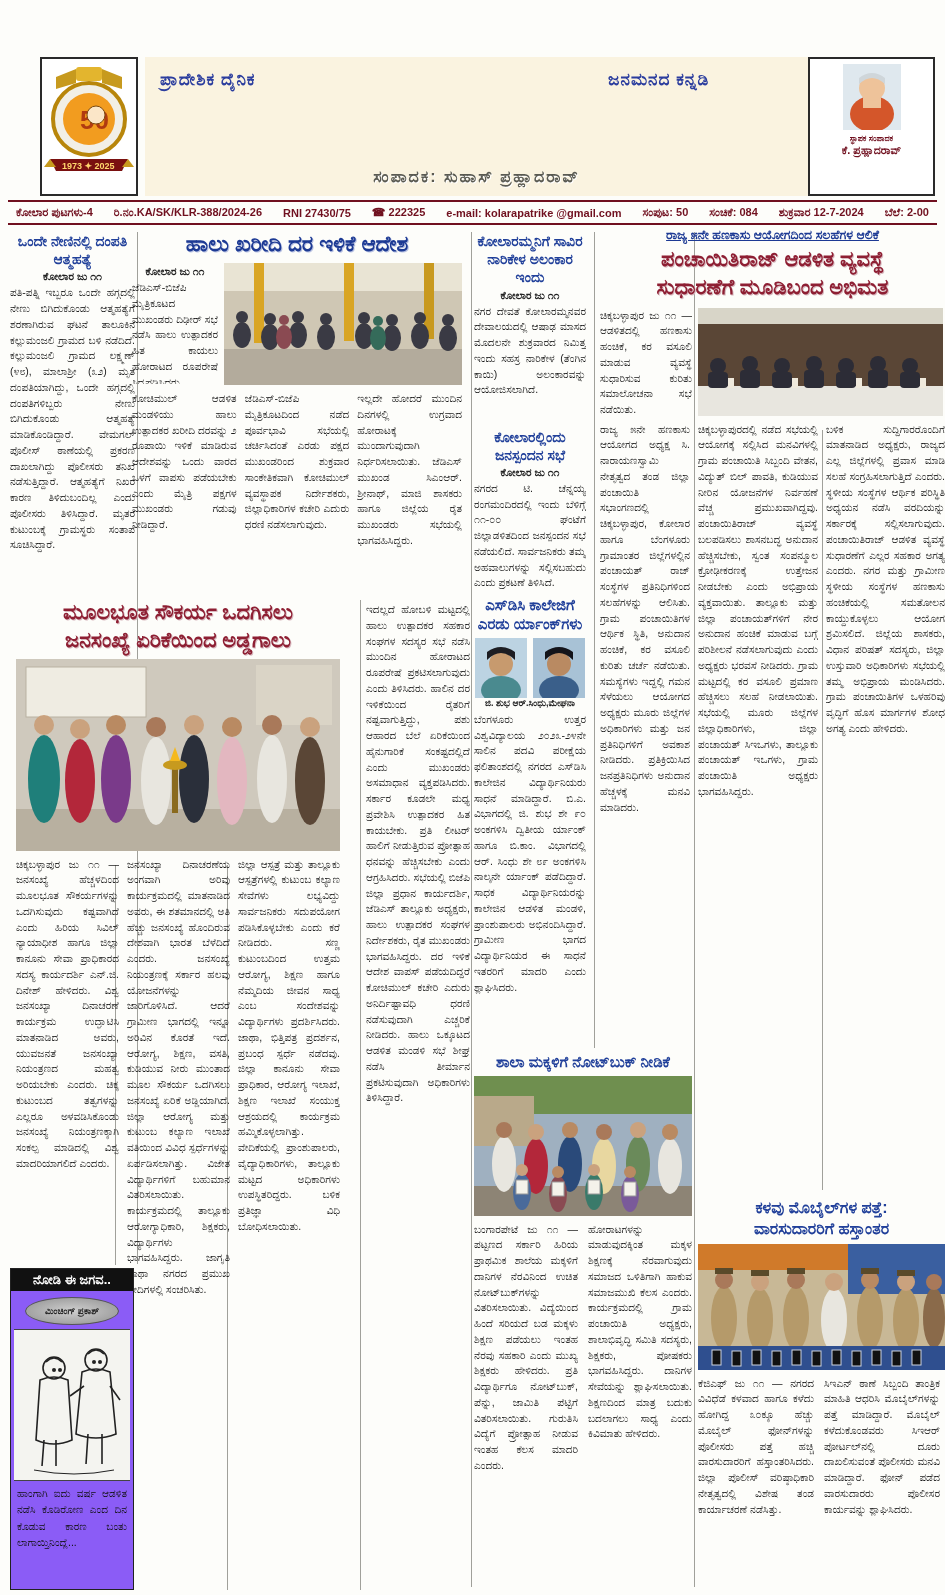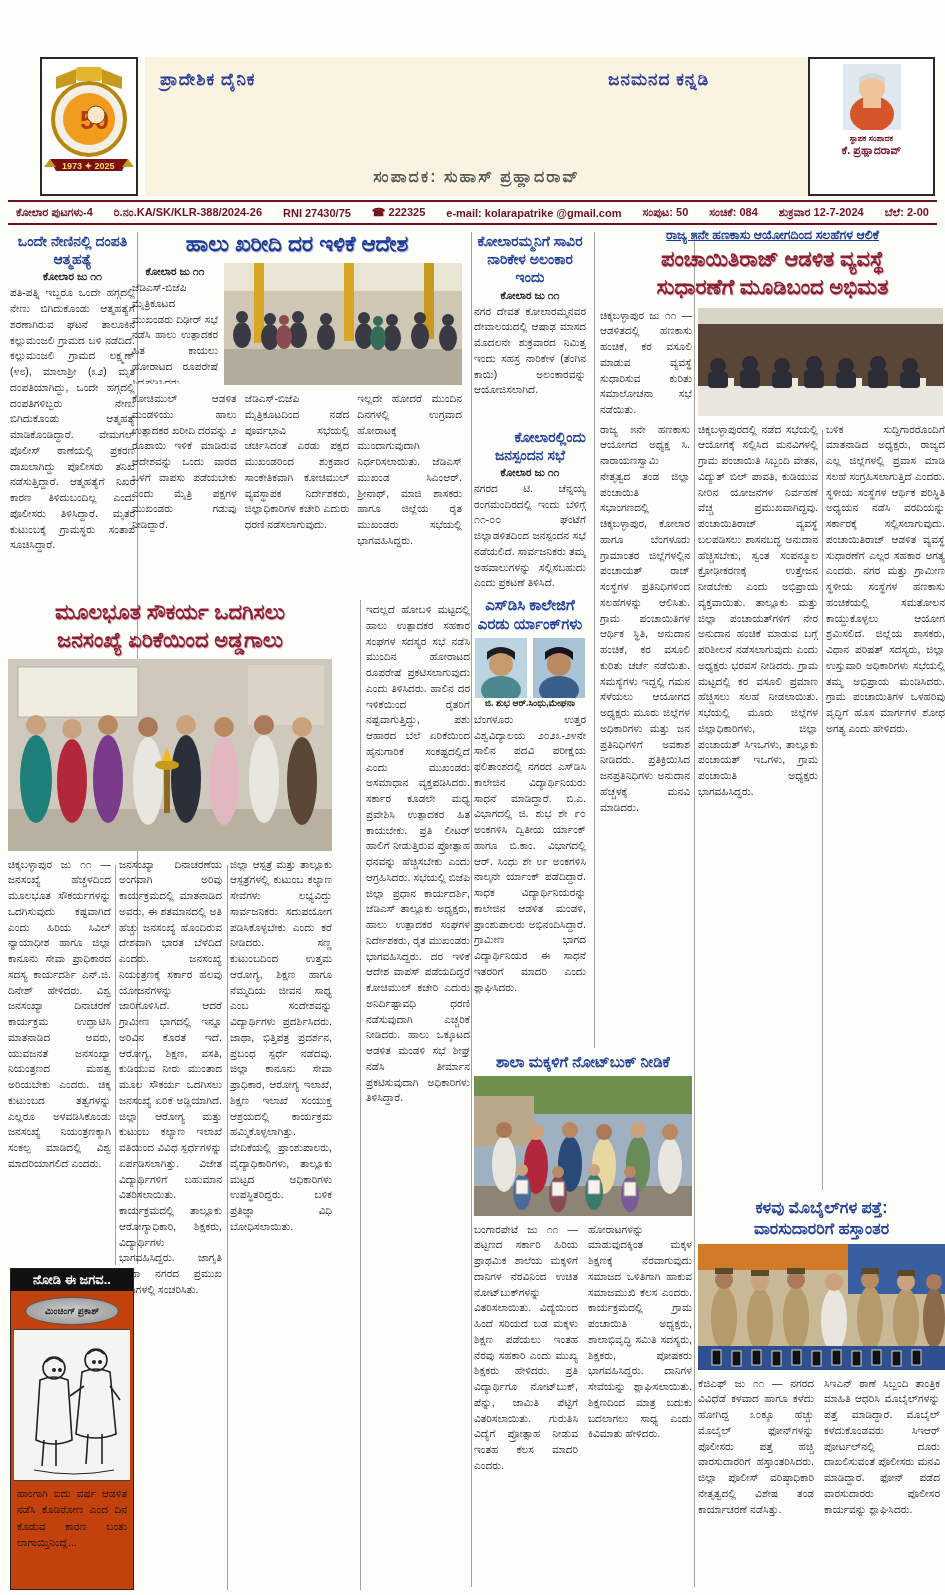--- a/index.html
+++ b/index.html
@@ -35,21 +35,21 @@
              text-shadow:1px 1px 0 #b9c2e2;}
   .h-maroon-lg{color:#8e1f33;font-weight:bold;text-align:center;font-size:21px;line-height:1.35;
              text-shadow:1px 1px 0 #d8b9bf;}
   .kicker{color:#1d3a94;font-weight:bold;text-align:center;font-size:12.5px;text-decoration:underline;}
   .cols{display:flex;gap:8px;}
   .col{flex:1;}
   .vrule{position:absolute;width:1px;background:#a0a09a;}
   .photo{display:block;}
   .caption{font-size:9px;text-align:center;font-weight:bold;color:#222;}
   
-  .cartoon{border:1.5px solid #222;background:#c2410c;box-sizing:border-box;}
+  .cartoon{border:1.5px solid #222;background:#8b5cf6;box-sizing:border-box;}
   .cartoon-title{background:#111;color:#fff;font-weight:bold;font-size:13px;text-align:center;padding:3px 0;}
   .artist-oval{margin:6px auto 4px;width:92px;height:26px;border-radius:50%;
                background:radial-gradient(#cfcfcf,#8f8f8f);display:flex;align-items:center;justify-content:center;
                font-size:9px;font-weight:bold;color:#222;border:1px solid #555;}
   .cartoon-caption{font-size:10.5px;line-height:1.55;text-align:justify;padding:4px 6px;color:#111;}
   .founder-role{font-size:8px;font-weight:bold;color:#70101f;margin-top:4px;}
   .founder-name{font-size:11px;font-weight:bold;color:#70101f;}
 </style>
 </head>
 <body>
@@ -163,21 +163,21 @@
     </div>
     <div class="cols" style="margin-top:6px;">
       <div class="col bodytext" style="height:172px;">ಕೋಚಿಮುಲ್ ಆಡಳಿತ ಮಂಡಳಿಯು ಹಾಲು ಉತ್ಪಾದಕರ ಖರೀದಿ ದರವನ್ನು ೨ ರೂಪಾಯಿ ಇಳಿಕೆ ಮಾಡಿರುವ ಆದೇಶವನ್ನು ಒಂದು ವಾರದ ಒಳಗೆ ವಾಪಸು ಪಡೆಯಬೇಕು ಎಂದು ಮೈತ್ರಿ ಪಕ್ಷಗಳ ಮುಖಂಡರು ಗಡುವು ನೀಡಿದ್ದಾರೆ.</div>
       <div class="col bodytext" style="height:172px;">ಜೆಡಿಎಸ್-ಬಿಜೆಪಿ ಮೈತ್ರಿಕೂಟದಿಂದ ನಡೆದ ಪೂರ್ವಭಾವಿ ಸಭೆಯಲ್ಲಿ ಚರ್ಚಿಸಿದಂತೆ ಎರಡು ಪಕ್ಷದ ಮುಖಂಡರಿಂದ ಶುಕ್ರವಾರ ಸಾಂಕೇತಿಕವಾಗಿ ಕೋಚಿಮುಲ್ ವ್ಯವಸ್ಥಾಪಕ ನಿರ್ದೇಶಕರು, ಜಿಲ್ಲಾಧಿಕಾರಿಗಳ ಕಚೇರಿ ಎದುರು ಧರಣಿ ನಡೆಸಲಾಗುವುದು.</div>
       <div class="col bodytext" style="height:172px;">ಇಲ್ಲದೇ ಹೋದರೆ ಮುಂದಿನ ದಿನಗಳಲ್ಲಿ ಉಗ್ರವಾದ ಹೋರಾಟಕ್ಕೆ ಮುಂದಾಗುವುದಾಗಿ ನಿರ್ಧರಿಸಲಾಯಿತು. ಜೆಡಿಎಸ್ ಮುಖಂಡ ಸಿಎಂಆರ್. ಶ್ರೀನಾಥ್, ಮಾಜಿ ಶಾಸಕರು ಹಾಗೂ ಜಿಲ್ಲೆಯ ರೈತ ಮುಖಂಡರು ಸಭೆಯಲ್ಲಿ ಭಾಗವಹಿಸಿದ್ದರು.</div>
     </div>
   </div>
 
   <div class="abs bodytext" style="left:366px;top:602px;width:104px;height:986px;">ಇದಲ್ಲದೆ ಹೋಬಳಿ ಮಟ್ಟದಲ್ಲಿ ಹಾಲು ಉತ್ಪಾದಕರ ಸಹಕಾರ ಸಂಘಗಳ ಸದಸ್ಯರ ಸಭೆ ನಡೆಸಿ ಮುಂದಿನ ಹೋರಾಟದ ರೂಪರೇಷೆ ಪ್ರಕಟಿಸಲಾಗುವುದು ಎಂದು ತಿಳಿಸಿದರು. ಹಾಲಿನ ದರ ಇಳಿಕೆಯಿಂದ ರೈತರಿಗೆ ನಷ್ಟವಾಗುತ್ತಿದ್ದು, ಪಶು ಆಹಾರದ ಬೆಲೆ ಏರಿಕೆಯಿಂದ ಹೈನುಗಾರಿಕೆ ಸಂಕಷ್ಟದಲ್ಲಿದೆ ಎಂದು ಮುಖಂಡರು ಅಸಮಾಧಾನ ವ್ಯಕ್ತಪಡಿಸಿದರು. ಸರ್ಕಾರ ಕೂಡಲೇ ಮಧ್ಯ ಪ್ರವೇಶಿಸಿ ಉತ್ಪಾದಕರ ಹಿತ ಕಾಯಬೇಕು. ಪ್ರತಿ ಲೀಟರ್ ಹಾಲಿಗೆ ನೀಡುತ್ತಿರುವ ಪ್ರೋತ್ಸಾಹ ಧನವನ್ನು ಹೆಚ್ಚಿಸಬೇಕು ಎಂದು ಆಗ್ರಹಿಸಿದರು. ಸಭೆಯಲ್ಲಿ ಬಿಜೆಪಿ ಜಿಲ್ಲಾ ಪ್ರಧಾನ ಕಾರ್ಯದರ್ಶಿ, ಜೆಡಿಎಸ್ ತಾಲ್ಲೂಕು ಅಧ್ಯಕ್ಷರು, ಹಾಲು ಉತ್ಪಾದಕರ ಸಂಘಗಳ ನಿರ್ದೇಶಕರು, ರೈತ ಮುಖಂಡರು ಭಾಗವಹಿಸಿದ್ದರು. ದರ ಇಳಿಕೆ ಆದೇಶ ವಾಪಸ್ ಪಡೆಯದಿದ್ದರೆ ಕೋಚಿಮುಲ್ ಕಚೇರಿ ಎದುರು ಅನಿರ್ದಿಷ್ಟಾವಧಿ ಧರಣಿ ನಡೆಸುವುದಾಗಿ ಎಚ್ಚರಿಕೆ ನೀಡಿದರು. ಹಾಲು ಒಕ್ಕೂಟದ ಆಡಳಿತ ಮಂಡಳಿ ಸಭೆ ಶೀಘ್ರ ನಡೆಸಿ ತೀರ್ಮಾನ ಪ್ರಕಟಿಸುವುದಾಗಿ ಅಧಿಕಾರಿಗಳು ತಿಳಿಸಿದ್ದಾರೆ.</div>
 
-  <div class="abs" style="left:8px;top:598px;width:324px;">
+  <div class="abs" style="left:16px;top:598px;width:324px;">
     <div class="h-maroon-lg">ಮೂಲಭೂತ ಸೌಕರ್ಯ ಒದಗಿಸಲು</div>
     <div class="h-maroon-lg">ಜನಸಂಖ್ಯೆ ಏರಿಕೆಯಿಂದ ಅಡ್ಡಗಾಲು</div>
     <svg class="photo" width="324" height="192" viewBox="0 0 324 192" style="margin-top:4px;">
       <rect width="324" height="192" fill="#cfc9bd"></rect>
       <rect x="10" y="8" width="120" height="50" fill="#efece2" stroke="#b9b2a2"></rect>
       <rect x="240" y="6" width="76" height="60" fill="#dad4c6"></rect>
       <rect y="150" width="324" height="42" fill="#b8b0a0"></rect>
       <g>
         <ellipse cx="28" cy="120" rx="16" ry="44" fill="#1f7f7a"></ellipse>
           <circle cx="28" cy="66" r="10" fill="#caa27e"></circle>
@@ -206,21 +206,21 @@
       <div class="bodytext" style="width:103px;height:398px;">ಚಿಕ್ಕಬಳ್ಳಾಪುರ ಜು ೧೧ — ಜನಸಂಖ್ಯೆ ಹೆಚ್ಚಳದಿಂದ ಮೂಲಭೂತ ಸೌಕರ್ಯಗಳನ್ನು ಒದಗಿಸುವುದು ಕಷ್ಟವಾಗಿದೆ ಎಂದು ಹಿರಿಯ ಸಿವಿಲ್ ನ್ಯಾಯಾಧೀಶ ಹಾಗೂ ಜಿಲ್ಲಾ ಕಾನೂನು ಸೇವಾ ಪ್ರಾಧಿಕಾರದ ಸದಸ್ಯ ಕಾರ್ಯದರ್ಶಿ ಎನ್.ಜಿ. ದಿನೇಶ್ ಹೇಳಿದರು. ವಿಶ್ವ ಜನಸಂಖ್ಯಾ ದಿನಾಚರಣೆ ಕಾರ್ಯಕ್ರಮ ಉದ್ಘಾಟಿಸಿ ಮಾತನಾಡಿದ ಅವರು, ಯುವಜನತೆ ಜನಸಂಖ್ಯಾ ನಿಯಂತ್ರಣದ ಮಹತ್ವ ಅರಿಯಬೇಕು ಎಂದರು. ಚಿಕ್ಕ ಕುಟುಂಬದ ತತ್ವಗಳನ್ನು ಎಲ್ಲರೂ ಅಳವಡಿಸಿಕೊಂಡು ಜನಸಂಖ್ಯೆ ನಿಯಂತ್ರಣಕ್ಕಾಗಿ ಸಂಕಲ್ಪ ಮಾಡಿದಲ್ಲಿ ವಿಶ್ವ ಮಾದರಿಯಾಗಲಿದೆ ಎಂದರು.</div>
       <div class="bodytext" style="width:103px;height:722px;">ಜನಸಂಖ್ಯಾ ದಿನಾಚರಣೆಯ ಅಂಗವಾಗಿ ಅರಿವು ಕಾರ್ಯಕ್ರಮದಲ್ಲಿ ಮಾತನಾಡಿದ ಅವರು, ಈ ಶತಮಾನದಲ್ಲಿ ಅತಿ ಹೆಚ್ಚು ಜನಸಂಖ್ಯೆ ಹೊಂದಿರುವ ದೇಶವಾಗಿ ಭಾರತ ಬೆಳೆದಿದೆ ಎಂದರು. ಜನಸಂಖ್ಯೆ ನಿಯಂತ್ರಣಕ್ಕೆ ಸರ್ಕಾರ ಹಲವು ಯೋಜನೆಗಳನ್ನು ಜಾರಿಗೊಳಿಸಿದೆ. ಆದರೆ ಗ್ರಾಮೀಣ ಭಾಗದಲ್ಲಿ ಇನ್ನೂ ಅರಿವಿನ ಕೊರತೆ ಇದೆ. ಆರೋಗ್ಯ, ಶಿಕ್ಷಣ, ವಸತಿ, ಕುಡಿಯುವ ನೀರು ಮುಂತಾದ ಮೂಲ ಸೌಕರ್ಯ ಒದಗಿಸಲು ಜನಸಂಖ್ಯೆ ಏರಿಕೆ ಅಡ್ಡಿಯಾಗಿದೆ. ಜಿಲ್ಲಾ ಆರೋಗ್ಯ ಮತ್ತು ಕುಟುಂಬ ಕಲ್ಯಾಣ ಇಲಾಖೆ ವತಿಯಿಂದ ವಿವಿಧ ಸ್ಪರ್ಧೆಗಳನ್ನು ಏರ್ಪಡಿಸಲಾಗಿತ್ತು. ವಿಜೇತ ವಿದ್ಯಾರ್ಥಿಗಳಿಗೆ ಬಹುಮಾನ ವಿತರಿಸಲಾಯಿತು. ಕಾರ್ಯಕ್ರಮದಲ್ಲಿ ತಾಲ್ಲೂಕು ಆರೋಗ್ಯಾಧಿಕಾರಿ, ಶಿಕ್ಷಕರು, ವಿದ್ಯಾರ್ಥಿಗಳು ಭಾಗವಹಿಸಿದ್ದರು. ಜಾಗೃತಿ ಜಾಥಾ ನಗರದ ಪ್ರಮುಖ ಬೀದಿಗಳಲ್ಲಿ ಸಂಚರಿಸಿತು.</div>
       <div class="bodytext" style="width:102px;height:722px;">ಜಿಲ್ಲಾ ಆಸ್ಪತ್ರೆ ಮತ್ತು ತಾಲ್ಲೂಕು ಆಸ್ಪತ್ರೆಗಳಲ್ಲಿ ಕುಟುಂಬ ಕಲ್ಯಾಣ ಸೇವೆಗಳು ಲಭ್ಯವಿದ್ದು ಸಾರ್ವಜನಿಕರು ಸದುಪಯೋಗ ಪಡಿಸಿಕೊಳ್ಳಬೇಕು ಎಂದು ಕರೆ ನೀಡಿದರು. ಸಣ್ಣ ಕುಟುಂಬದಿಂದ ಉತ್ತಮ ಆರೋಗ್ಯ, ಶಿಕ್ಷಣ ಹಾಗೂ ನೆಮ್ಮದಿಯ ಜೀವನ ಸಾಧ್ಯ ಎಂಬ ಸಂದೇಶವನ್ನು ವಿದ್ಯಾರ್ಥಿಗಳು ಪ್ರದರ್ಶಿಸಿದರು. ಜಾಥಾ, ಭಿತ್ತಿಪತ್ರ ಪ್ರದರ್ಶನ, ಪ್ರಬಂಧ ಸ್ಪರ್ಧೆ ನಡೆದವು. ಜಿಲ್ಲಾ ಕಾನೂನು ಸೇವಾ ಪ್ರಾಧಿಕಾರ, ಆರೋಗ್ಯ ಇಲಾಖೆ, ಶಿಕ್ಷಣ ಇಲಾಖೆ ಸಂಯುಕ್ತ ಆಶ್ರಯದಲ್ಲಿ ಕಾರ್ಯಕ್ರಮ ಹಮ್ಮಿಕೊಳ್ಳಲಾಗಿತ್ತು. ವೇದಿಕೆಯಲ್ಲಿ ಪ್ರಾಂಶುಪಾಲರು, ವೈದ್ಯಾಧಿಕಾರಿಗಳು, ತಾಲ್ಲೂಕು ಮಟ್ಟದ ಅಧಿಕಾರಿಗಳು ಉಪಸ್ಥಿತರಿದ್ದರು. ಬಳಿಕ ಪ್ರತಿಜ್ಞಾ ವಿಧಿ ಬೋಧಿಸಲಾಯಿತು.</div>
     </div>
   </div>
 
   <div class="abs" style="left:474px;top:232px;width:112px;">
     <div class="h-blue-sm">ಕೋಲಾರಮ್ಮನಿಗೆ ಸಾವಿರ ನಾರಿಕೇಳ ಅಲಂಕಾರ ಇಂದು</div>
     <div class="dateline">ಕೋಲಾರ ಜು ೧೧</div>
     <div class="bodytext" style="height:118px;">ನಗರ ದೇವತೆ ಕೋಲಾರಮ್ಮನವರ ದೇವಾಲಯದಲ್ಲಿ ಆಷಾಢ ಮಾಸದ ಮೊದಲನೇ ಶುಕ್ರವಾರದ ನಿಮಿತ್ತ ಇಂದು ಸಹಸ್ರ ನಾರಿಕೇಳ (ತೆಂಗಿನ ಕಾಯಿ) ಅಲಂಕಾರವನ್ನು ಆಯೋಜಿಸಲಾಗಿದೆ.</div>
-    <div class="h-blue-sm" style="margin-top:6px;text-align:right;">ಕೋಲಾರಲ್ಲಿಂದು</div>
+    <div class="h-blue-sm" style="margin-top:6px;">ಕೋಲಾರಲ್ಲಿಂದು</div>
     <div class="h-blue-sm">ಜನಸ್ಪಂದನ ಸಭೆ</div>
     <div class="dateline">ಕೋಲಾರ ಜು ೧೧</div>
     <div class="bodytext" style="height:108px;">ನಗರದ ಟಿ. ಚೆನ್ನಯ್ಯ ರಂಗಮಂದಿರದಲ್ಲಿ ಇಂದು ಬೆಳಿಗ್ಗೆ ೧೧-೦೦ ಘಂಟೆಗೆ ಜಿಲ್ಲಾಡಳಿತದಿಂದ ಜನಸ್ಪಂದನ ಸಭೆ ನಡೆಯಲಿದೆ. ಸಾರ್ವಜನಿಕರು ತಮ್ಮ ಅಹವಾಲುಗಳನ್ನು ಸಲ್ಲಿಸಬಹುದು ಎಂದು ಪ್ರಕಟಣೆ ತಿಳಿಸಿದೆ.</div>
     <div class="h-blue-sm" style="margin-top:6px;font-size:15px;">ಎಸ್‌ಡಿಸಿ ಕಾಲೇಜಿಗೆ</div>
     <div class="h-blue-sm" style="font-size:15px;">ಎರಡು ರ್ಯಾಂಕ್‌ಗಳು</div>
     <div style="display:flex;gap:6px;justify-content:center;margin-top:4px;">
       <svg width="52" height="60" viewBox="0 0 52 60">
         <rect width="52" height="60" fill="#bcd3e2"></rect>
         <ellipse cx="26" cy="52" rx="20" ry="14" fill="#4a8a8f"></ellipse>
         <circle cx="26" cy="26" r="12" fill="#c79a6e"></circle>

